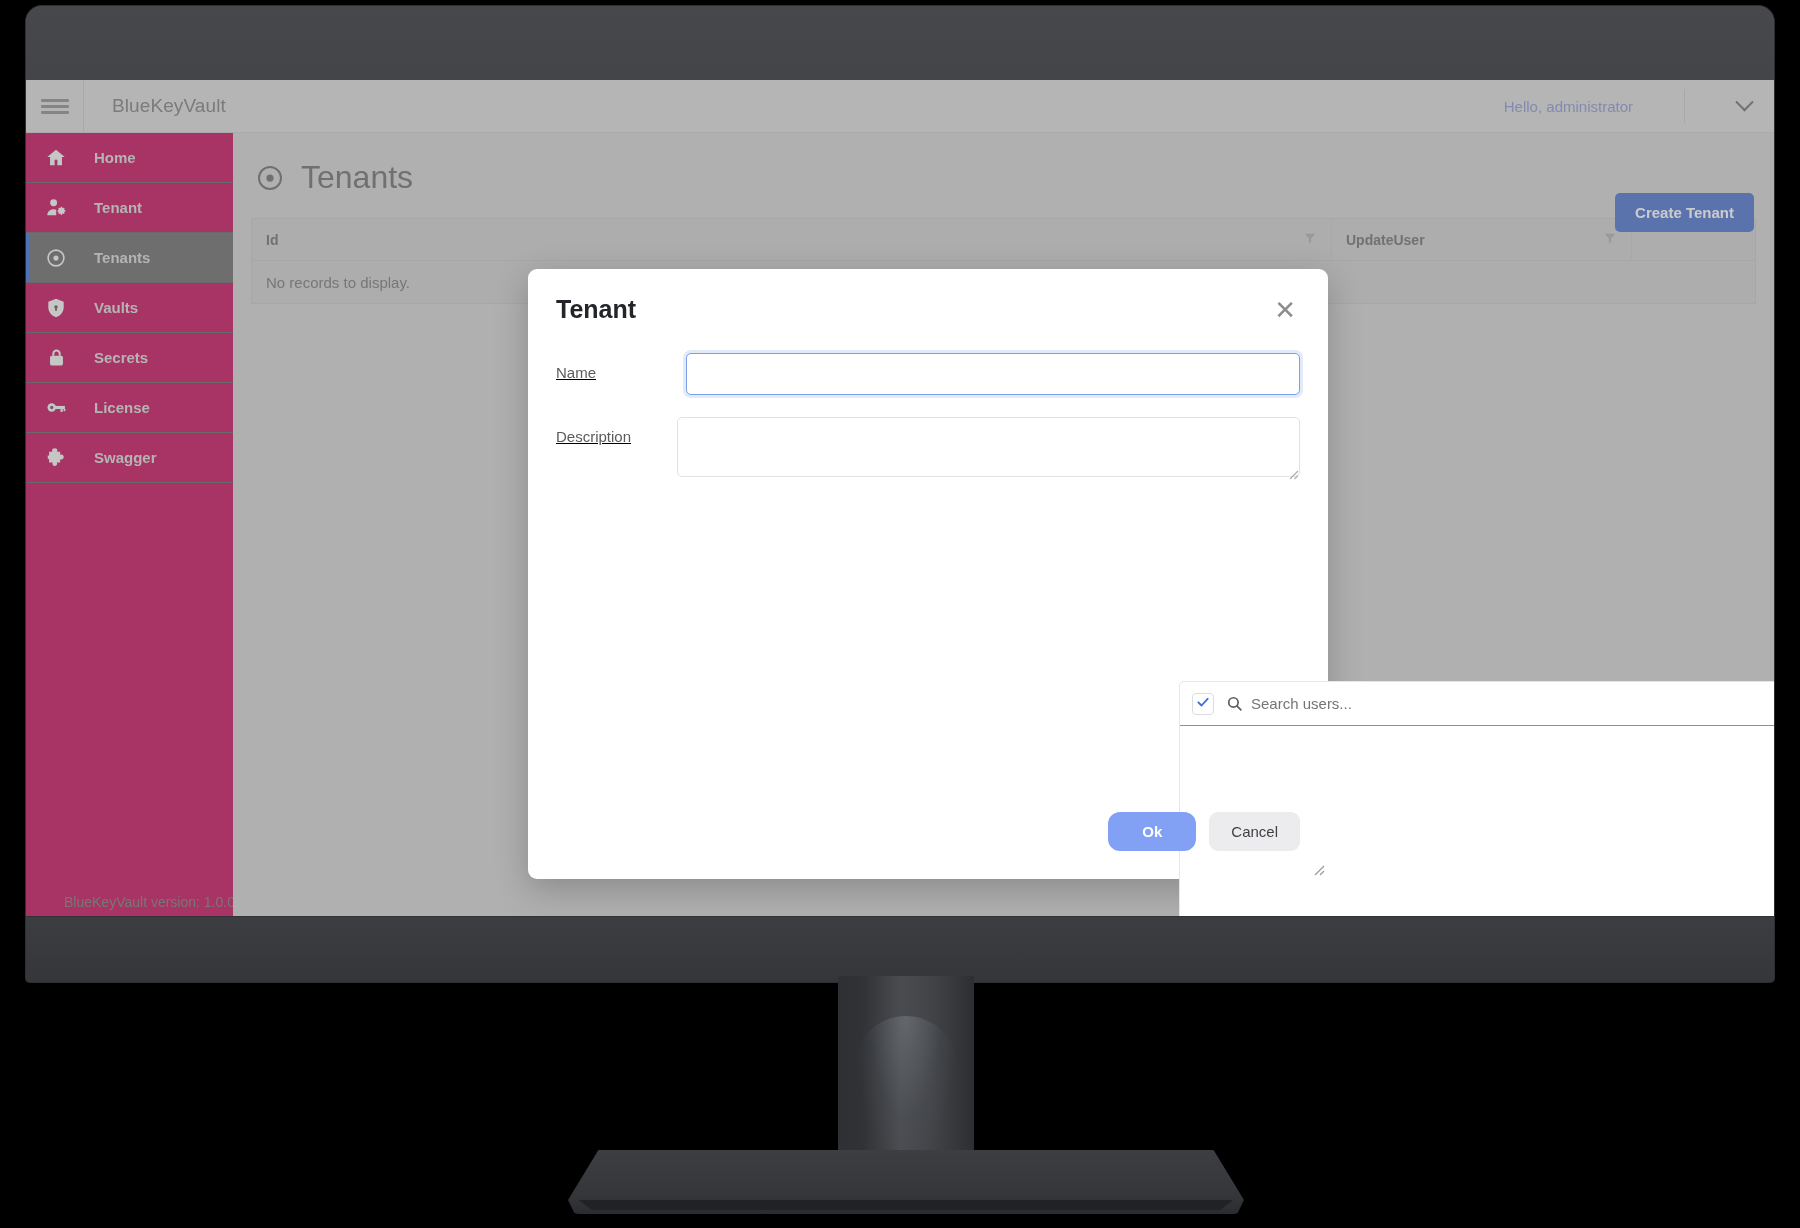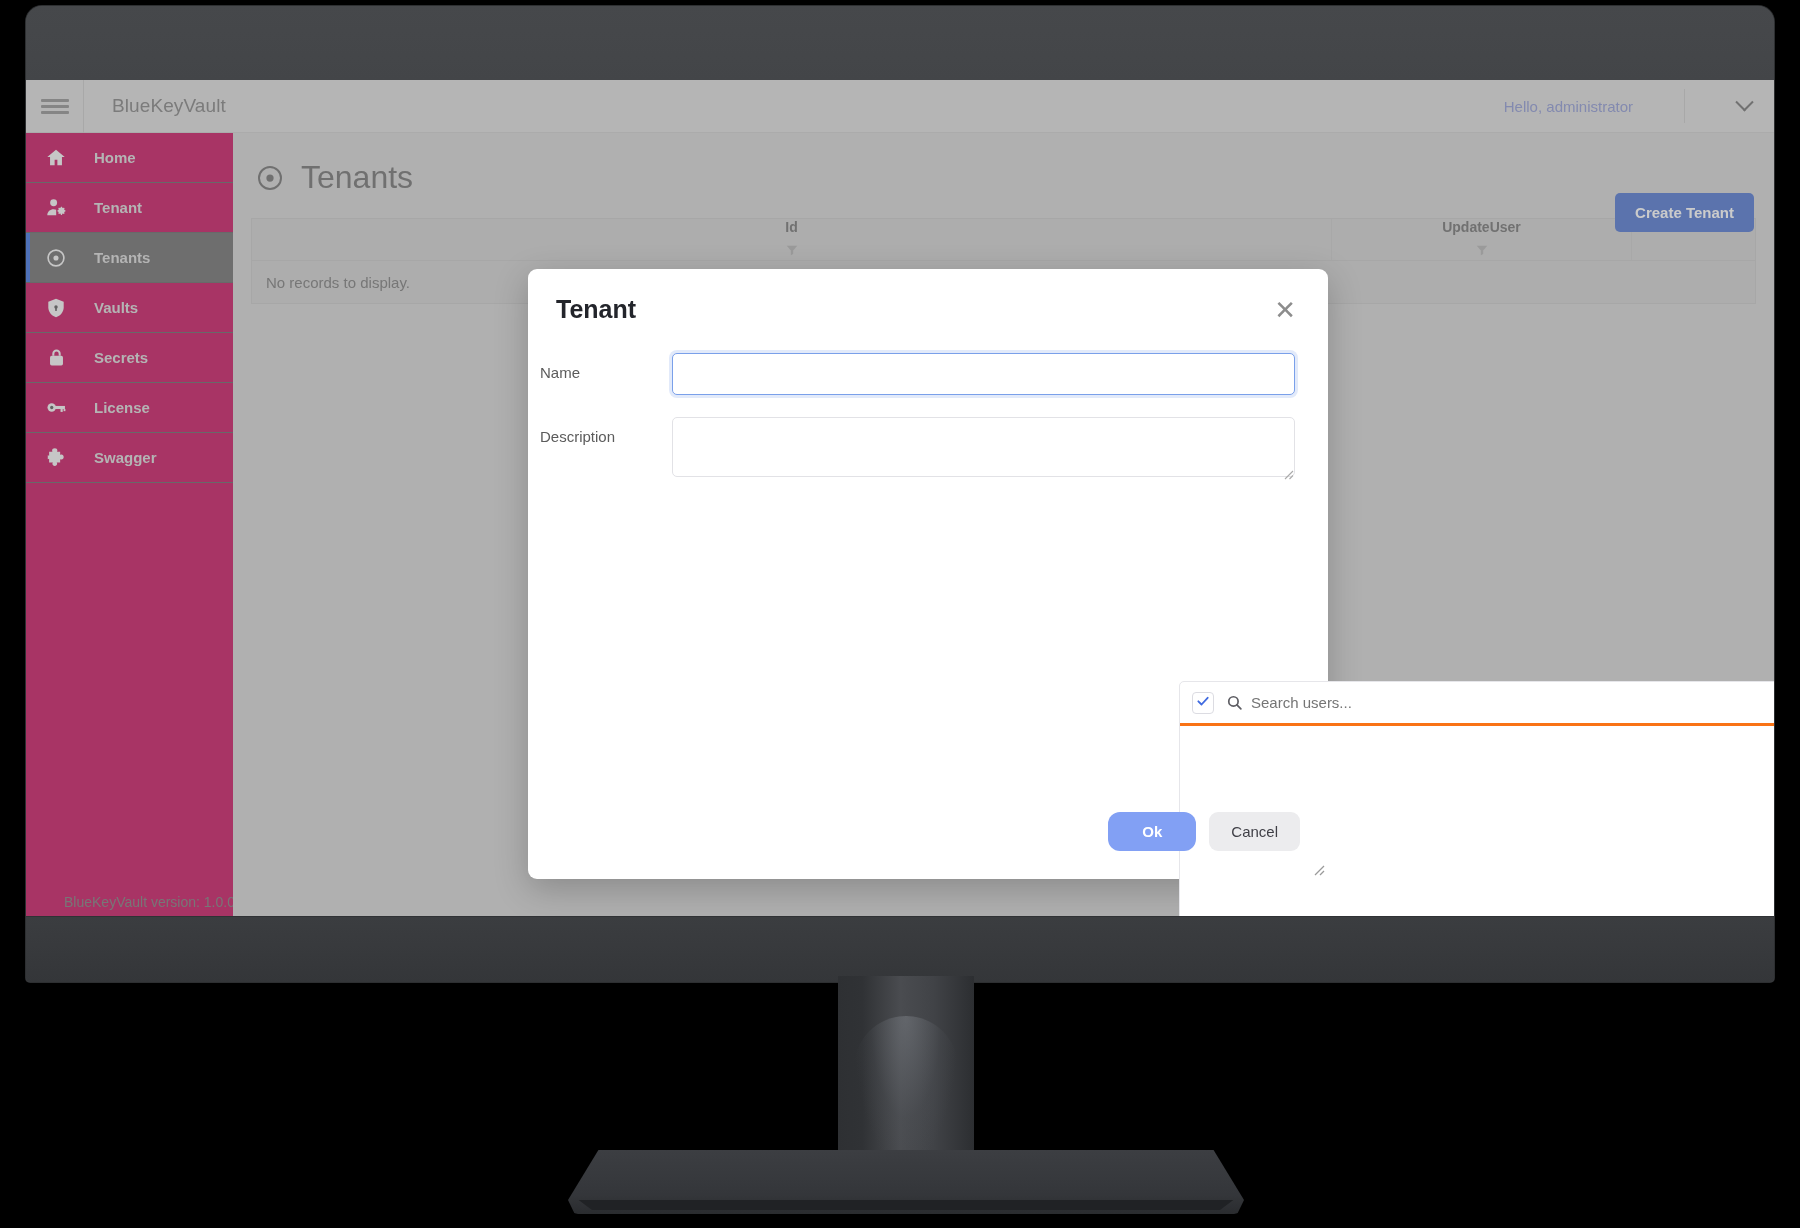--- a/index.html
+++ b/index.html
@@ -154,21 +154,20 @@
   #grid-header {
     display: flex; align-items: center;
     height: 42px; background: #c4c4c4;
     border: 1px solid #bcbcbc; border-bottom: none;
   }
   .gcol {
     display: flex; align-items: center; justify-content: space-between;
     height: 100%; padding: 0 14px;
     font-size: 14px; color: #6f6f6f; font-weight: 600;
     border-right: 1px solid #bdbdbd;
-    flex-direction: column;
   }
   .gcol-id { width: 1080px; }
   .gcol-upd { width: 300px; }
   .gcol-last { flex: 1; border-right: none; }
   .filter-icon { opacity: .45; }
   #grid-body {
     height: 44px; background: #c4c4c4;
     border: 1px solid #bcbcbc;
     display: flex; align-items: center;
     padding-left: 14px;
@@ -192,21 +191,21 @@
   #modal-header {
     display: flex; align-items: flex-start; justify-content: space-between;
     padding: 26px 28px 0 28px;
   }
   #modal-title { font-size: 25px; font-weight: 700; color: #23252b; }
   #modal-close {
     font-size: 26px; line-height: 1; color: #8d8d8d;
     cursor: pointer; background: none; border: none; padding: 2px 4px;
     font-family: "Liberation Sans", sans-serif;
   }
-  .form-row { display: flex; align-items: flex-start; padding: 0 12px; }
+  .form-row { display: flex; align-items: flex-start; padding: 0 28px; text-decoration: underline; }
   #row-name { margin-top: 28px; }
   #row-desc { margin-top: 22px; }
   .form-label {
     width: 132px; padding-top: 11px;
     font-size: 15px; color: #5b5b5b;
   }
   #name-input {
     width: 623px; height: 42px;
     border: 1px solid #7aa0ea; border-radius: 5px;
     box-shadow: 0 0 0 3px rgba(122,160,234,.22);
@@ -226,21 +225,21 @@
     width: 14px; height: 14px; pointer-events: none;
   }
   #user-picker {
     position: absolute; left: 651px; top: 412px;
     width: 623px; height: 290px;
     border: 1px solid #e6e6ea; border-radius: 5px;
     background: #fff;
   }
   #user-search-row {
     display: flex; align-items: center;
-    height: 44px; border-bottom: 3px solid #f97316;
+    height: 44px; border-bottom: 1px solid #f97316;
     padding: 6px 12px;
   }
   #select-all-checkbox {
     width: 22px; height: 22px;
     border: 1px solid #dcdce2; border-radius: 4px;
     display: flex; align-items: center; justify-content: center;
     cursor: pointer; background: #fff;
   }
   #user-search-icon { margin-left: 12px; display:flex; align-items:center; }
   #user-search-input {

